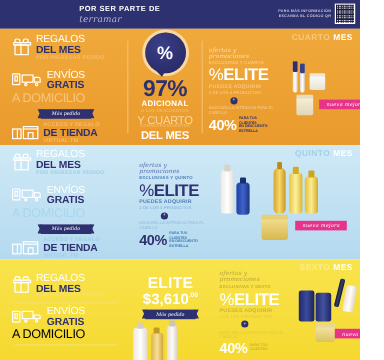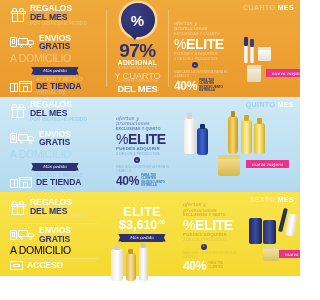--- a/index.html
+++ b/index.html
@@ -60,21 +60,21 @@
 
   
   .benefits{
     width:106px;flex:0 0 106px;box-sizing:border-box;
     padding:7px 6px 4px 10px;display:flex;flex-direction:column;
     justify-content:center;gap:2px;
   }
   .ben{display:flex;align-items:center;gap:4px;}
   .ben-ico{flex:0 0 auto;display:flex;align-items:center;gap:1px;}
   .ben-txt{line-height:1.02;}
-  .ben-t1{font-size:8.6px;font-weight:bold;letter-spacing:-.1px;}
+  .ben-t1{font-size:8.6px;font-weight:normal;letter-spacing:-.1px;}
   .ben-t2{font-size:8.6px;font-weight:bold;letter-spacing:-.1px;}
   .ben-t3{font-size:4.6px;font-weight:bold;letter-spacing:.15px;}
   .ben-wide{font-size:10.5px;font-weight:normal;letter-spacing:-.3px;line-height:1;}
 
   .r1 .ben-t1{color:#ffffff;}
   .r1 .ben-t2{color:#2e3170;}
   .r1 .ben-t3{color:#f5bd6a;}
   .r1 .ben-wide{color:#f7c57e;}
   .r2 .ben-t1{color:#ffffff;}
   .r2 .ben-t2{color:#2e3170;}
@@ -166,21 +166,21 @@
   
   .elite-price{display:flex;flex-direction:column;align-items:center;gap:1px;}
   .ep-top{color:#f6e26a;font-size:3.4px;font-weight:bold;letter-spacing:.3px;}
   .ep-elite{color:#ffffff;font-size:13px;font-weight:bold;letter-spacing:.2px;line-height:1;}
   .ep-amt{color:#ffffff;font-size:12.5px;font-weight:bold;line-height:1;}
   .ep-amt sup{font-size:5.5px;}
 
   
   .promo{
     flex:0 0 auto;box-sizing:border-box;position:relative;
-    display:flex;align-items:flex-end;padding:10px 4px 4px 5px;gap:2px;
+    display:flex;align-items:center;padding:10px 4px 4px 5px;gap:2px;
   }
   .promo-txt{width:58px;line-height:1.05;}
   .pt-script{
     font-family:"DejaVu Serif",serif;font-style:italic;font-size:5px;letter-spacing:.1px;
   }
   .pt-small{font-size:3.6px;font-weight:bold;letter-spacing:.2px;line-height:1.15;}
   .pt-elite{font-size:14px;font-weight:bold;letter-spacing:-.4px;line-height:1;margin:1px 0;}
   .pt-elite .pct{font-weight:normal;}
   .pt-acq{font-size:4.4px;font-weight:bold;letter-spacing:.2px;line-height:1.1;}
   .pt-acq2{font-size:3.4px;letter-spacing:.15px;line-height:1.2;}
@@ -232,20 +232,35 @@
     position:absolute;background:#e8338a;color:#ffffff;
     font-family:"DejaVu Serif",serif;font-style:italic;font-size:4.2px;
     padding:1.5px 6px;letter-spacing:.2px;white-space:nowrap;
   }
 </style>
 </head>
 <body>
 
 <div class="page">
 
+  <div class="header">
+    <div class="header-left">
+      <div class="hdr-line1">POR SER PARTE DE</div>
+      <div class="hdr-logo">terramar</div>
+    </div>
+    <div class="header-right">
+      <div class="hdr-info">
+        <div>PARA MÁS INFORMACIÓN</div>
+        <div>ESCANEA EL CÓDIGO QR</div>
+      </div>
+      <div class="qr">
+        <div class="qr-inner"></div>
+      </div>
+    </div>
+  </div>
 
   <div class="row r1">
     <div class="month">
       <span class="m-a">CUARTO</span>
       <span class="m-b">MES</span>
     </div>
 
     <div class="benefits">
       <div class="ben">
         <span class="ben-ico ico-gift">
@@ -468,26 +483,20 @@
               <i class="w2"></i>
             </i>
         </span>
         <span class="ben-txt">
           <div class="ben-t1">ENVÍOS</div>
           <div class="ben-t2">GRATIS</div>
         </span>
       </div>
       <div class="ben-wide">A DOMICILIO</div>
       <div class="ben-sep"></div>
-      <div class="ben">
-        <span class="ben-ico ico-access"></span>
-        <span class="ben-txt">
-          <div class="ben-t1">ACCESO</div>
-        </span>
-      </div>
     </div>
 
     <div class="vsep"></div>
 
     <div class="mid" style="flex:0 0 72px;justify-content:flex-start;padding-top:8px;">
       <div class="elite-price">
         <div class="ep-top">KIT ELITE</div>
         <div class="ep-elite">ELITE</div>
         <div class="ep-amt"><span>$3,610</span><sup>.00</sup></div>
         <div class="ribbon">Más pedido</div>

